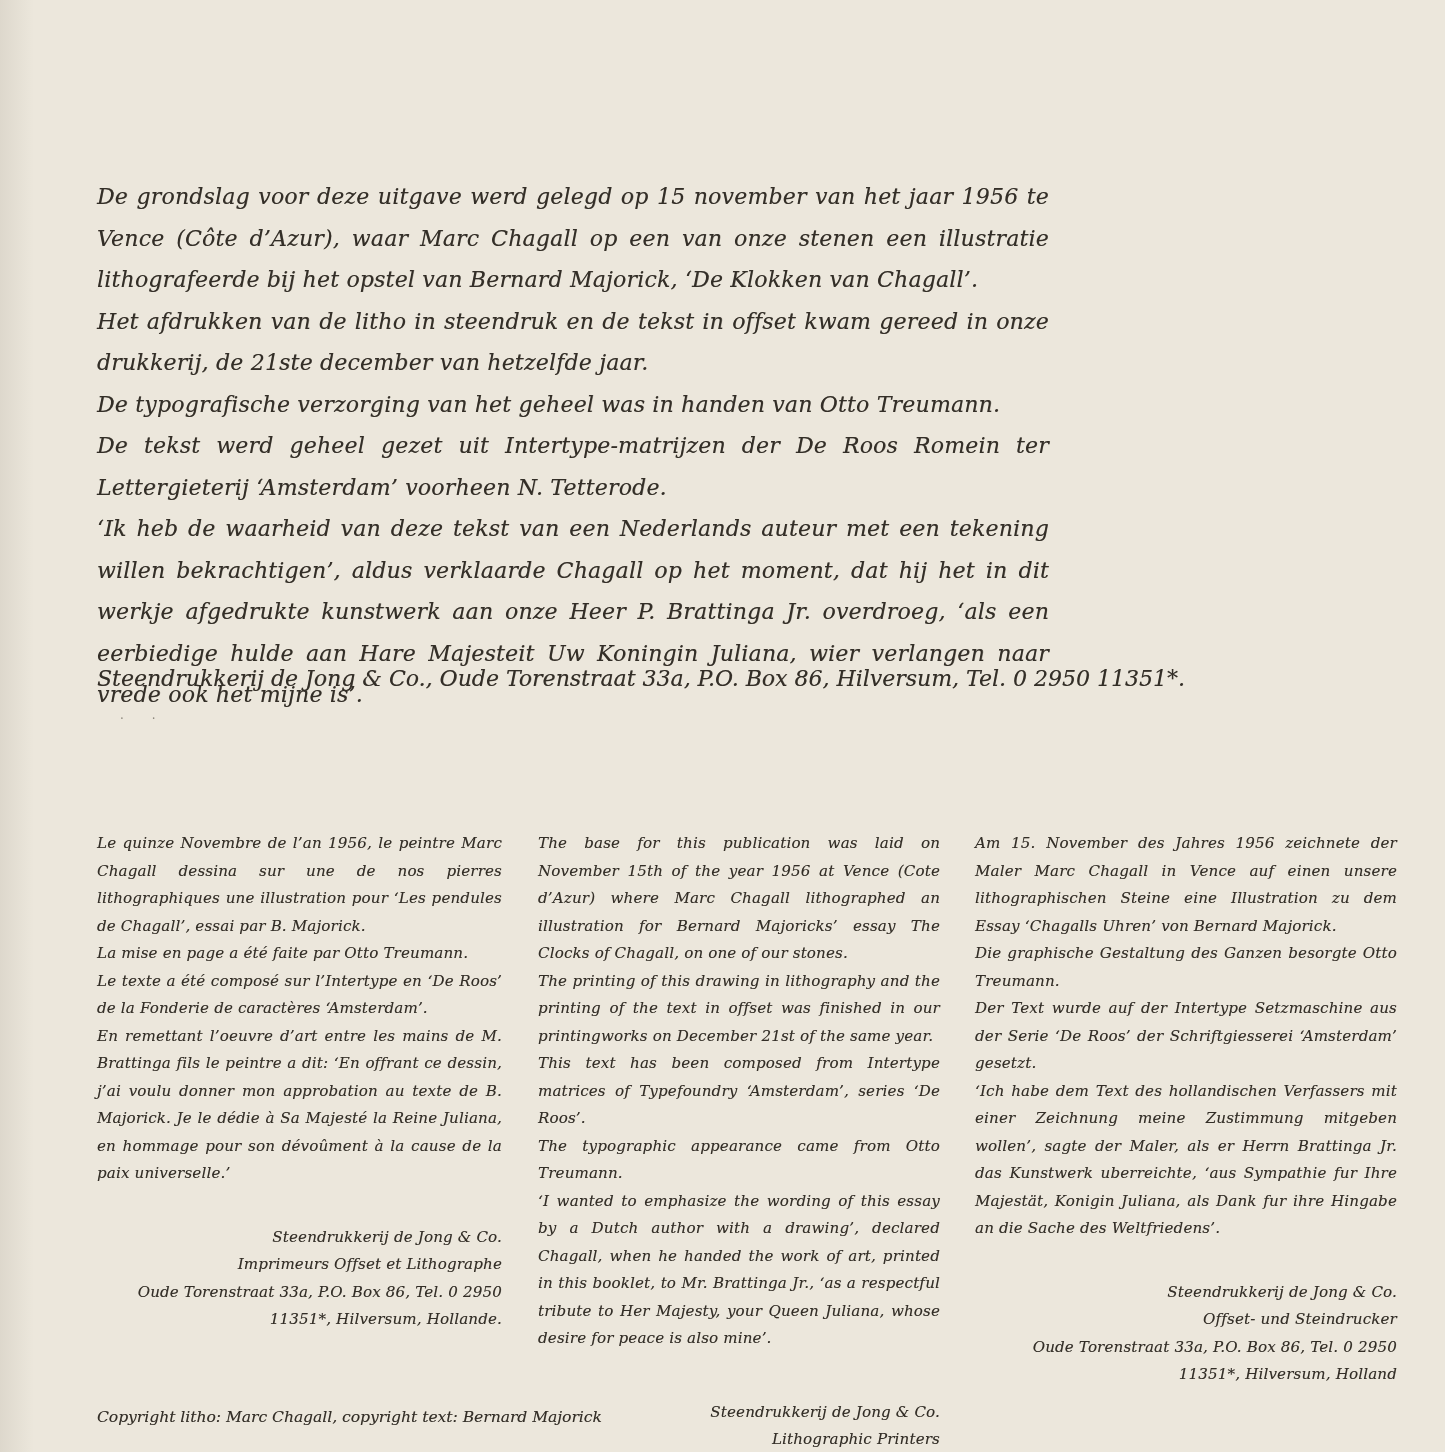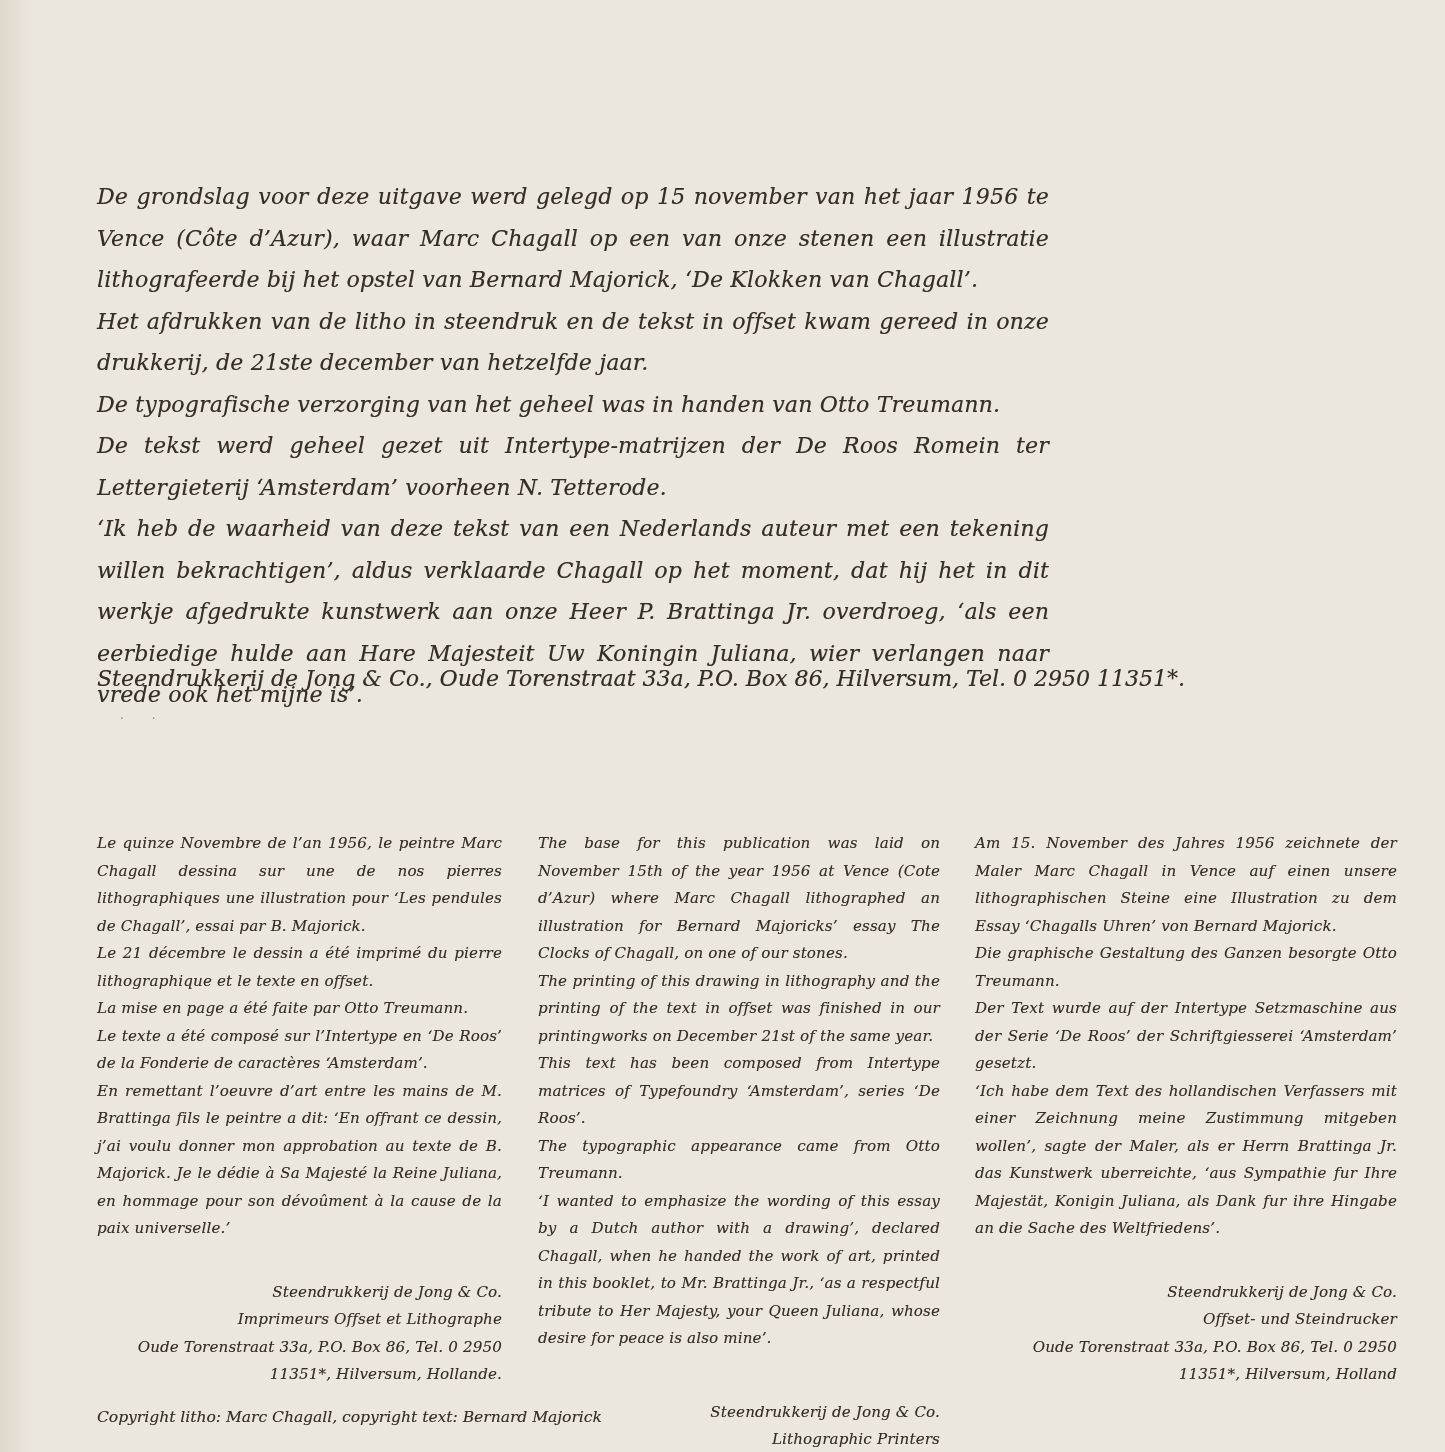--- a/index.html
+++ b/index.html
@@ -90,21 +90,20 @@
     <p>De tekst werd geheel gezet uit Intertype-matrijzen der De Roos Romein ter Lettergieterij ‘Amsterdam’ voorheen N. Tetterode.</p>
     <p>‘Ik heb de waarheid van deze tekst van een Nederlands auteur met een tekening willen bekrachtigen’, aldus verklaarde Chagall op het moment, dat hij het in dit werkje afgedrukte kunstwerk aan onze Heer P. Brattinga Jr. overdroeg, ‘als een eerbiedige hulde aan Hare Majesteit Uw Koningin Juliana, wier verlangen naar vrede ook het mijne is’.</p>
   </div>
 
   <div class="address-line">Steendrukkerij de Jong &amp; Co., Oude Torenstraat 33a, P.O. Box 86, Hilversum, Tel. 0 2950  11351*.</div>
 
   <div class="stray-mark">· ·</div>
 
   <div class="col col-french">
     <p>Le quinze Novembre de l’an 1956, le peintre Marc Chagall dessina sur une de nos pierres lithographiques une illustration pour ‘Les pendules de Chagall’, essai par B. Majorick.</p>
-    <p>Le 21 décembre le dessin a été imprimé du pierre lithographique et le texte en offset.</p>
     <p>La mise en page a été faite par Otto Treumann.</p>
     <p>Le texte a été composé sur l’Intertype en ‘De Roos’ de la Fonderie de caractères ‘Amsterdam’.</p>
     <p>En remettant l’oeuvre d’art entre les mains de M. Brattinga fils le peintre a dit: ‘En offrant ce dessin, j’ai voulu donner mon approbation au texte de B. Majorick. Je le dédie à Sa Majesté la Reine Juliana, en hommage pour son dévoûment à la cause de la paix universelle.’</p>
     <div class="col-footer">
       <p>Steendrukkerij de Jong &amp; Co.</p>
       <p>Imprimeurs Offset et Lithographe</p>
       <p>Oude Torenstraat 33a, P.O. Box 86, Tel. 0 2950</p>
       <p>11351*, Hilversum, Hollande.</p>
     </div>
   </div>

